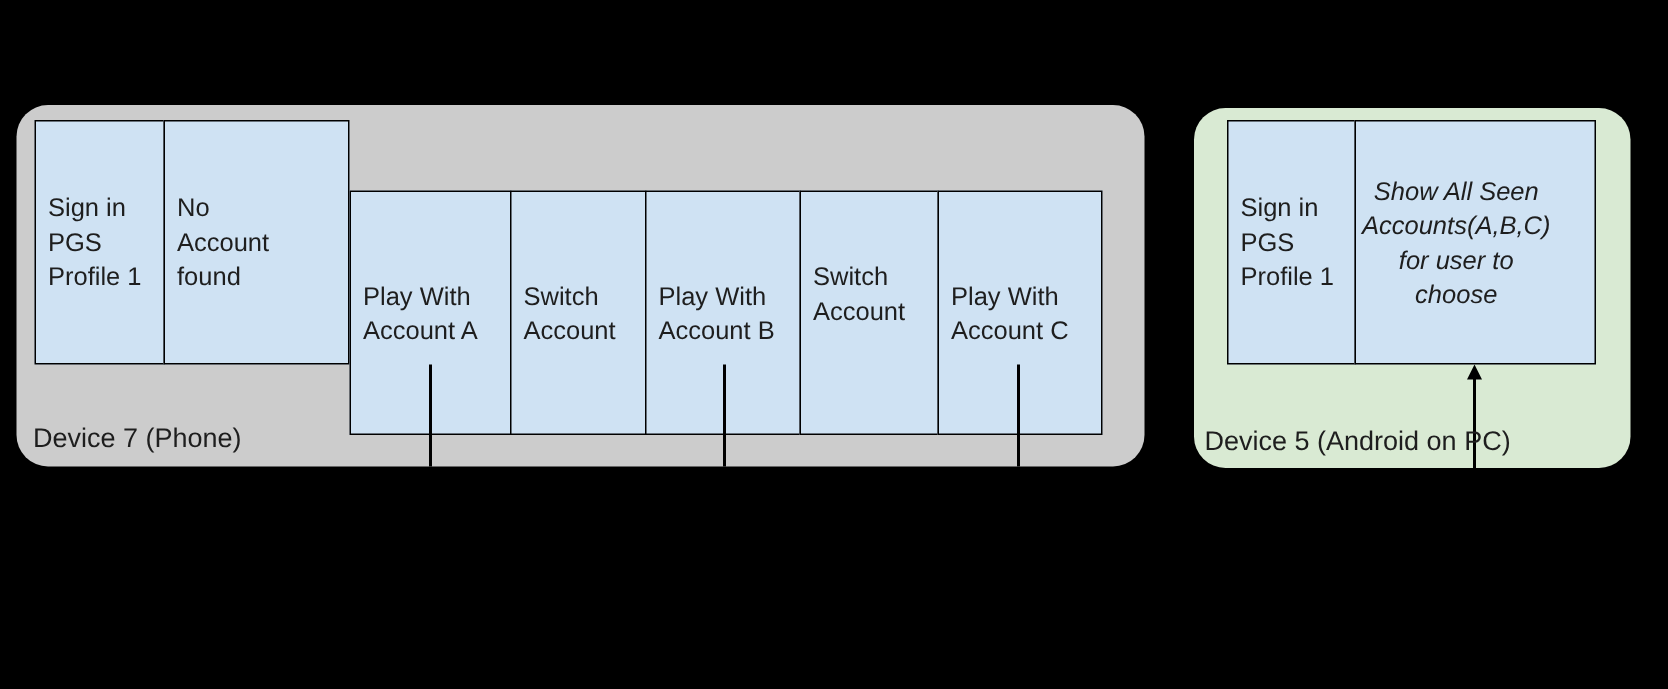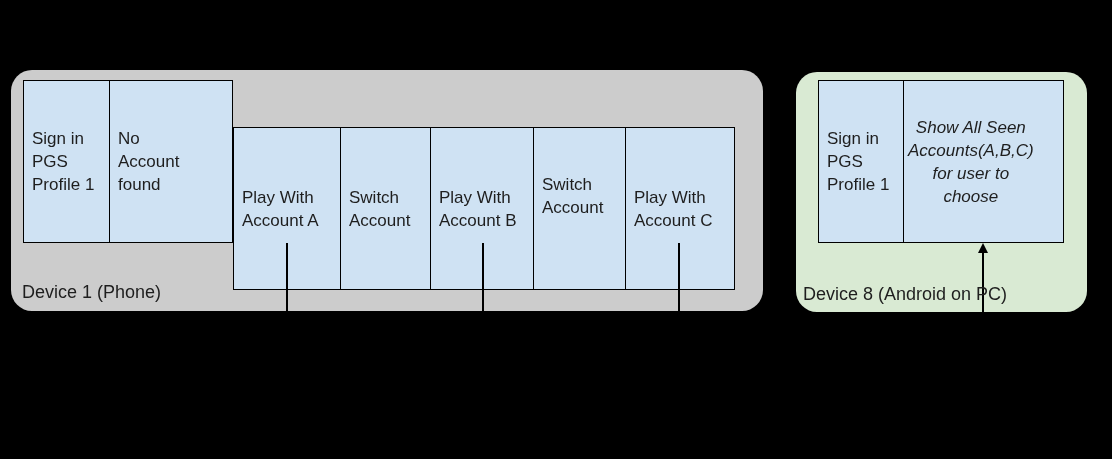--- a/index.html
+++ b/index.html
@@ -137,21 +137,21 @@
       <div class="box w110">
         <span>Play With
 Account C</span>
       </div>
     </div>
 
     <div class="connector c1"></div>
     <div class="connector c2"></div>
     <div class="connector c3"></div>
 
-    <div class="device-label label1">Device 1 (Phone)</div>
+    <div class="device-label label1">Device 7 (Phone)</div>
   </div>
 
   <div class="container device2">
 
     <div class="flow flow-d2">
       <div class="box w86">
         <span>Sign in
 PGS
 Profile 1</span>
       </div>
@@ -159,16 +159,16 @@
         <span>Show All Seen
 Accounts(A,B,C)
 for user to
 choose</span>
       </div>
     </div>
 
     <div class="arrow-line"></div>
     <div class="arrow-head"></div>
 
-    <div class="device-label label2">Device 8 (Android on PC)</div>
+    <div class="device-label label2">Device 5 (Android on PC)</div>
   </div>
 
 </div>
 
 </body></html>

